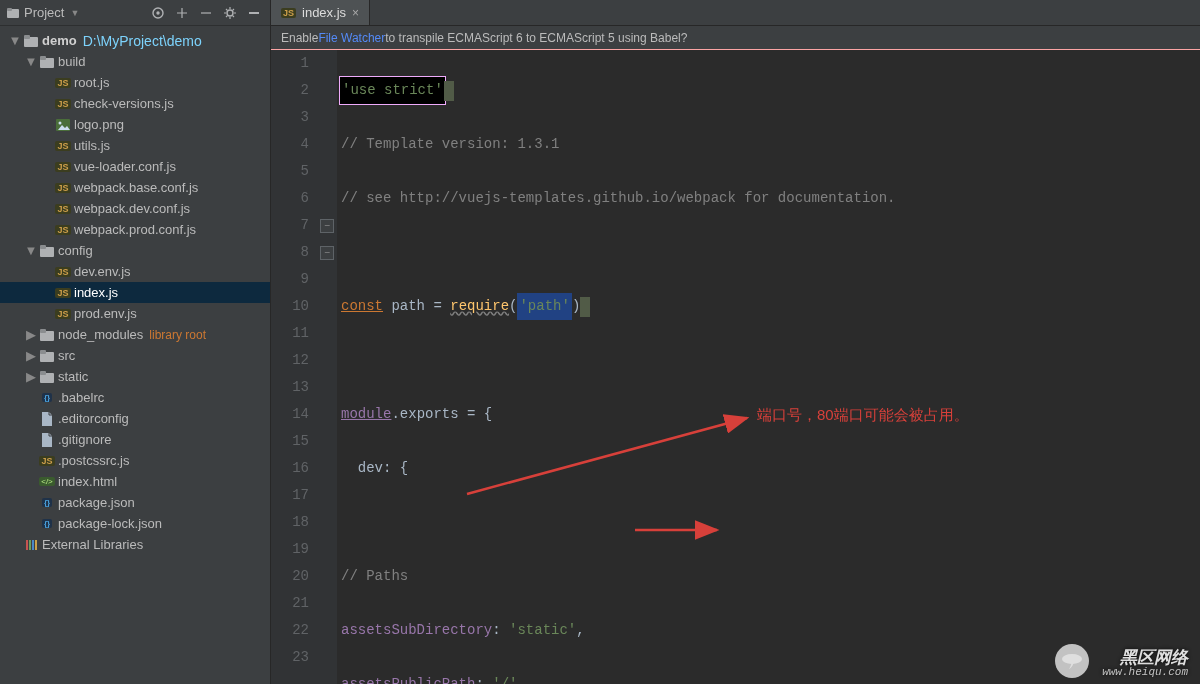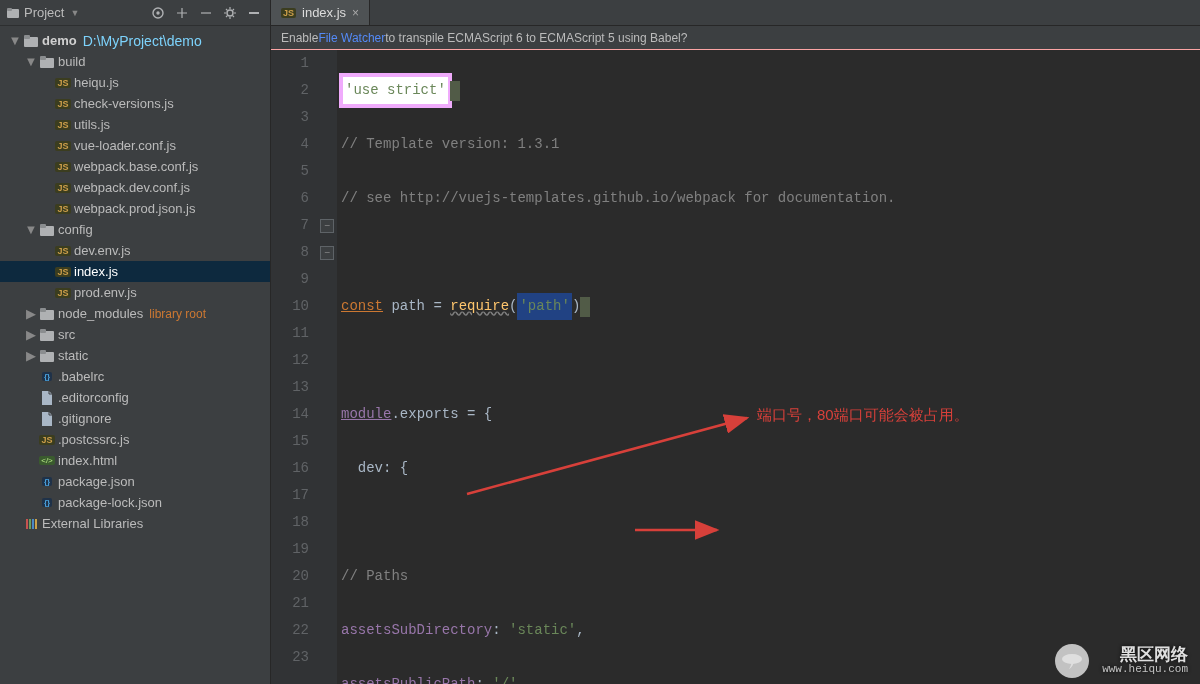--- a/index.html
+++ b/index.html
@@ -63,29 +63,29 @@
 .infobar { height:24px; background:#3c3f41; border-bottom:1px solid #fca5a5; display:flex; align-items:center; padding:0 10px; color:#bbbbbb; font-size:12px;}
 .infobar .link { color:#548af7; cursor:pointer;}
 .code-area { flex:1; display:flex; font-family:"Consolas","Courier New",monospace; font-size:14px; line-height:27px; position:relative; overflow:hidden;}
 .gutter { width:48px; background:#313335; color:#606366; text-align:right; padding:0 10px 0 0;}
 .gutter div{ height:27px;}
 .fold-strip{ width:18px; background:#313335; position:relative;}
 .fold-strip .mark{ position:absolute; left:1px; width:14px; height:14px; border:1px solid #5e6367; background:#3c3f41; display:flex;align-items:center;justify-content:center; font-size:10px; color:#888; cursor:pointer;}
 .code { flex:1; padding-left:4px; color:#a9b7c6; position:relative; white-space:pre;}
 .code .line{ height:27px; display:flex; align-items:center;}
 .kw{ color:#cc7832;text-decoration:underline;} .str{ color:#6a8759;} .cmt{ color:#808080;} .fn{ color:#ffc66d;} .prop{ color:#9876aa;}
-.hl-box{ border:4px solid #f0abfc; background:#ffffff; padding:0 2px; margin-left:-2px;}
+.hl-box{ border:1px solid #f0abfc; background:#000000; padding:0 2px; margin-left:-2px;}
 .hl-str{ background:#214283; color:#6a8759; padding:0 2px;}
 
 
 .anno { position:absolute; color:#d7403a; font-family:"Microsoft YaHei","Segoe UI",sans-serif; font-size:15px; pointer-events:none; line-height:1.4; white-space:nowrap;}
 .arrow-svg { position:absolute; pointer-events:none; }
 
 
-.watermark { position:absolute; right:12px; bottom:6px; display:flex; align-items:center; gap:13px; opacity:0.85;}
+.watermark { position:absolute; right:12px; bottom:6px; display:flex; align-items:flex-end; gap:13px; opacity:0.85;font-style:italic;}
 .wm-logo{ width:34px;height:34px; border-radius:50%; background:#ddd; display:flex;align-items:center;justify-content:center;}
 .wm-text{ color:#fff; font-weight:700; font-size:17px; text-shadow:0 0 4px #000; display:flex; flex-direction:column; align-items:flex-end; line-height:1.0;}
 .wm-text .sub{ font-size:11px; font-weight:400; color:#ddd;}
 
 svg { display:block; }
 </style>
 </head>
 <body>
 
 <div class="app-row">
@@ -151,32 +151,43 @@
                 <rect fill="#8a8d8f" x="0" y="0" width="6" height="4" rx="1"></rect>
               </svg>
             </span>
             <span>build</span>
           </div>
           <div class="tree-row ind2">
             <span class="arrow"></span>
             <span class="icon">
               <span class="ficon jsfile" style="background:#3b3d1f;padding:0 2px;border-radius:2px;font-size:9px;">JS</span>
             </span>
-            <span>heiqu.js</span>
+            <span>root.js</span>
           </div>
           <div class="tree-row ind2">
             <span class="arrow"></span>
             <span class="icon">
               <span class="ficon jsfile" style="background:#3b3d1f;padding:0 2px;border-radius:2px;font-size:9px;">JS</span>
             </span>
             <span>check-versions.js</span>
           </div>
           <div class="tree-row ind2">
             <span class="arrow"></span>
             <span class="icon">
+              <svg width="14" height="12" viewBox="0 0 14 12">
+                <rect x="0" y="0" width="14" height="12" rx="1" fill="#4a6e3a"></rect>
+                <circle cx="4" cy="4" r="1.5" fill="#cde"></circle>
+                <path d="M2 11l4-5 3 3 2-2 3 4z" fill="#cde"></path>
+              </svg>
+            </span>
+            <span>logo.png</span>
+          </div>
+          <div class="tree-row ind2">
+            <span class="arrow"></span>
+            <span class="icon">
               <span class="ficon jsfile" style="background:#3b3d1f;padding:0 2px;border-radius:2px;font-size:9px;">JS</span>
             </span>
             <span>utils.js</span>
           </div>
           <div class="tree-row ind2">
             <span class="arrow"></span>
             <span class="icon">
               <span class="ficon jsfile" style="background:#3b3d1f;padding:0 2px;border-radius:2px;font-size:9px;">JS</span>
             </span>
             <span>vue-loader.conf.js</span>
@@ -193,21 +204,21 @@
             <span class="icon">
               <span class="ficon jsfile" style="background:#3b3d1f;padding:0 2px;border-radius:2px;font-size:9px;">JS</span>
             </span>
             <span>webpack.dev.conf.js</span>
           </div>
           <div class="tree-row ind2">
             <span class="arrow"></span>
             <span class="icon">
               <span class="ficon jsfile" style="background:#3b3d1f;padding:0 2px;border-radius:2px;font-size:9px;">JS</span>
             </span>
-            <span>webpack.prod.json.js</span>
+            <span>webpack.prod.conf.js</span>
           </div>
           <div class="tree-row ind1">
             <span class="arrow">▼</span>
             <span class="icon">
               <svg width="14" height="12" viewBox="0 0 14 12">
                 <rect class="folder" x="0" y="2" width="14" height="10" rx="1"></rect>
                 <rect fill="#8a8d8f" x="0" y="0" width="6" height="4" rx="1"></rect>
               </svg>
             </span>
             <span>config</span>

